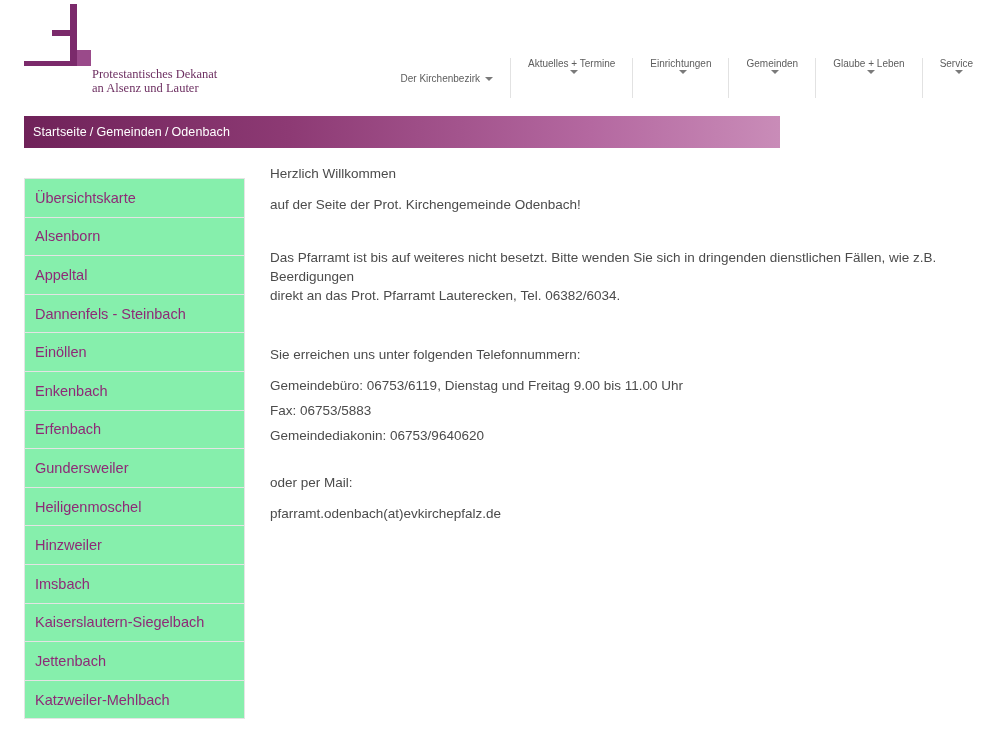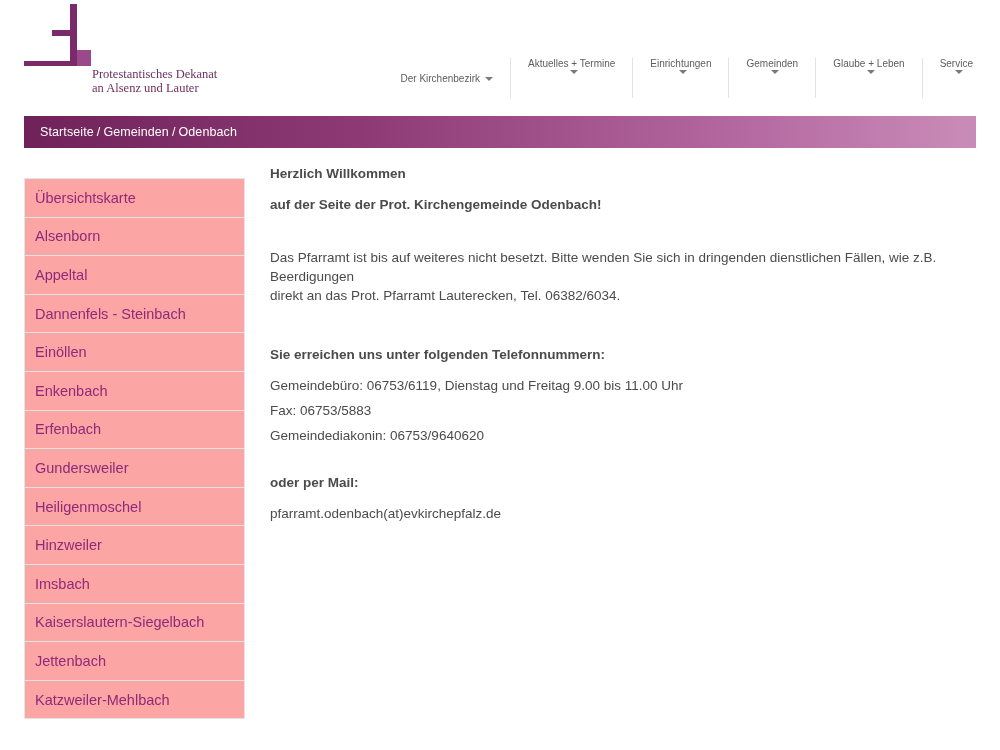--- a/index.html
+++ b/index.html
@@ -74,26 +74,26 @@
     border-top: 4px solid #7a7a7a;
     position: relative;
     top: 1px;
   }
 
   
   .crumbbar {
     position: absolute;
     left: 24px;
     top: 116px;
-    width: 952px;
+    width: 756px;
     height: 32px;
     background: linear-gradient(to right, #6f2259 0%, #8d3a74 35%, #b468a0 75%, #c98cb8 100%);
     display: flex;
     align-items: center;
-    padding-left: 16px;
+    padding-left: 9px;
   }
   .crumbbar .crumbs {
     font-size: 12.5px;
     color: #ffffff;
     letter-spacing: .1px;
   }
   .crumbbar .crumbs a {
     color: #ffffff;
     text-decoration: none;
   }
@@ -120,39 +120,39 @@
   }
   .side-item {
     height: 38.6px;
     display: flex;
     align-items: center;
     padding-left: 10px;
     font-size: 14.5px;
     color: #8e2a77;
     border-bottom: 1px solid #e4e4e4;
     cursor: pointer;
-    background: #fca5a5;
+    background: #86efac;
   }
 
   
   .article {
     position: absolute;
     left: 270px;
     top: 0;
     width: 706px;
     padding-right: 20px;
   }
   .article p {
     margin: 0;
     font-size: 13.5px;
     line-height: 19px;
     color: #4b4b4b;
   }
   .art-b {
-    font-weight: bold;
+    font-weight: normal;
     color: #3f3f3f;
   }
   .sp-6  { height: 6px; }
   .sp-12 { height: 12px; }
   .sp-28 { height: 28px; }
   .sp-34 { height: 34px; }
   .sp-40 { height: 40px; }
   .ln-gap { margin-top: 7px; }
 </style>
 </head>

